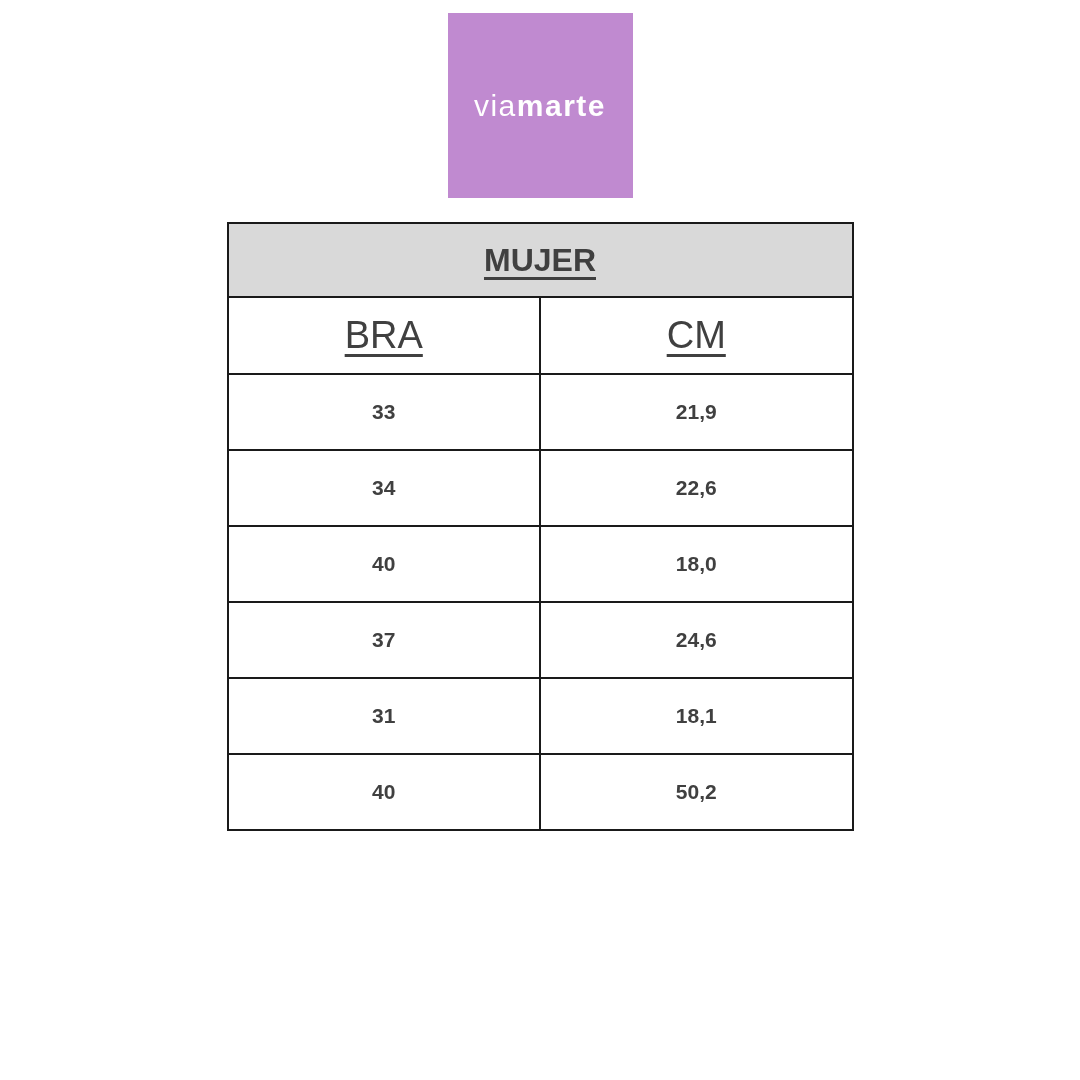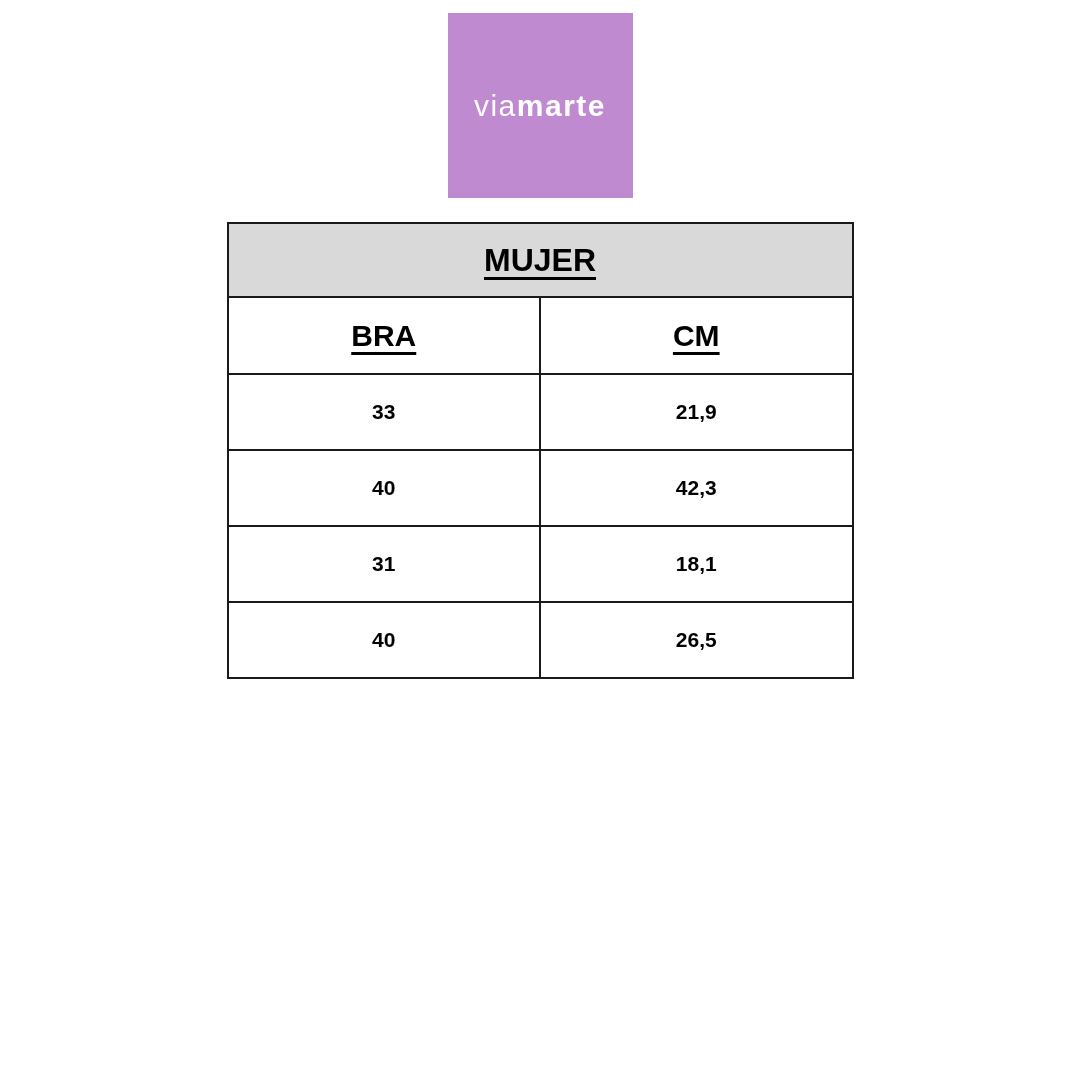--- a/index.html
+++ b/index.html
@@ -42,34 +42,34 @@
     border-collapse: collapse;
     table-layout: fixed;
     width: 627px;
     margin: 24px auto 0 auto;
   }
   table.size-table th,
   table.size-table td {
     border: 2.5px solid #1a1a1a;
     text-align: center;
     vertical-align: middle;
-    color: #000000;
+    color: #404040;
     padding: 0;
   }
   .title-cell {
     height: 72px;
     background: #d9d9d9;
     font-size: 32px;
     font-weight: 700;
   }
   .col-header-cell {
     height: 75px;
     background: #ffffff;
-    font-size: 30px;
-    font-weight: 700;
+    font-size: 38px;
+    font-weight: 400;
   }
   tbody td {
     height: 74px;
     background: #ffffff;
     font-size: 21px;
     font-weight: 700;
   }
   .u {
     text-decoration: underline;
     text-decoration-thickness: 3px;
@@ -100,27 +100,35 @@
           <span class="u">CM</span>
         </th>
       </tr>
     </thead>
     <tbody>
       <tr>
         <td>33</td>
         <td>21,9</td>
       </tr>
       <tr>
+        <td>34</td>
+        <td>22,6</td>
+      </tr>
+      <tr>
         <td>40</td>
-        <td>42,3</td>
+        <td>18,0</td>
+      </tr>
+      <tr>
+        <td>37</td>
+        <td>24,6</td>
       </tr>
       <tr>
         <td>31</td>
         <td>18,1</td>
       </tr>
       <tr>
         <td>40</td>
-        <td>26,5</td>
+        <td>50,2</td>
       </tr>
     </tbody>
   </table>
 
 </div>
 
 </body></html>

